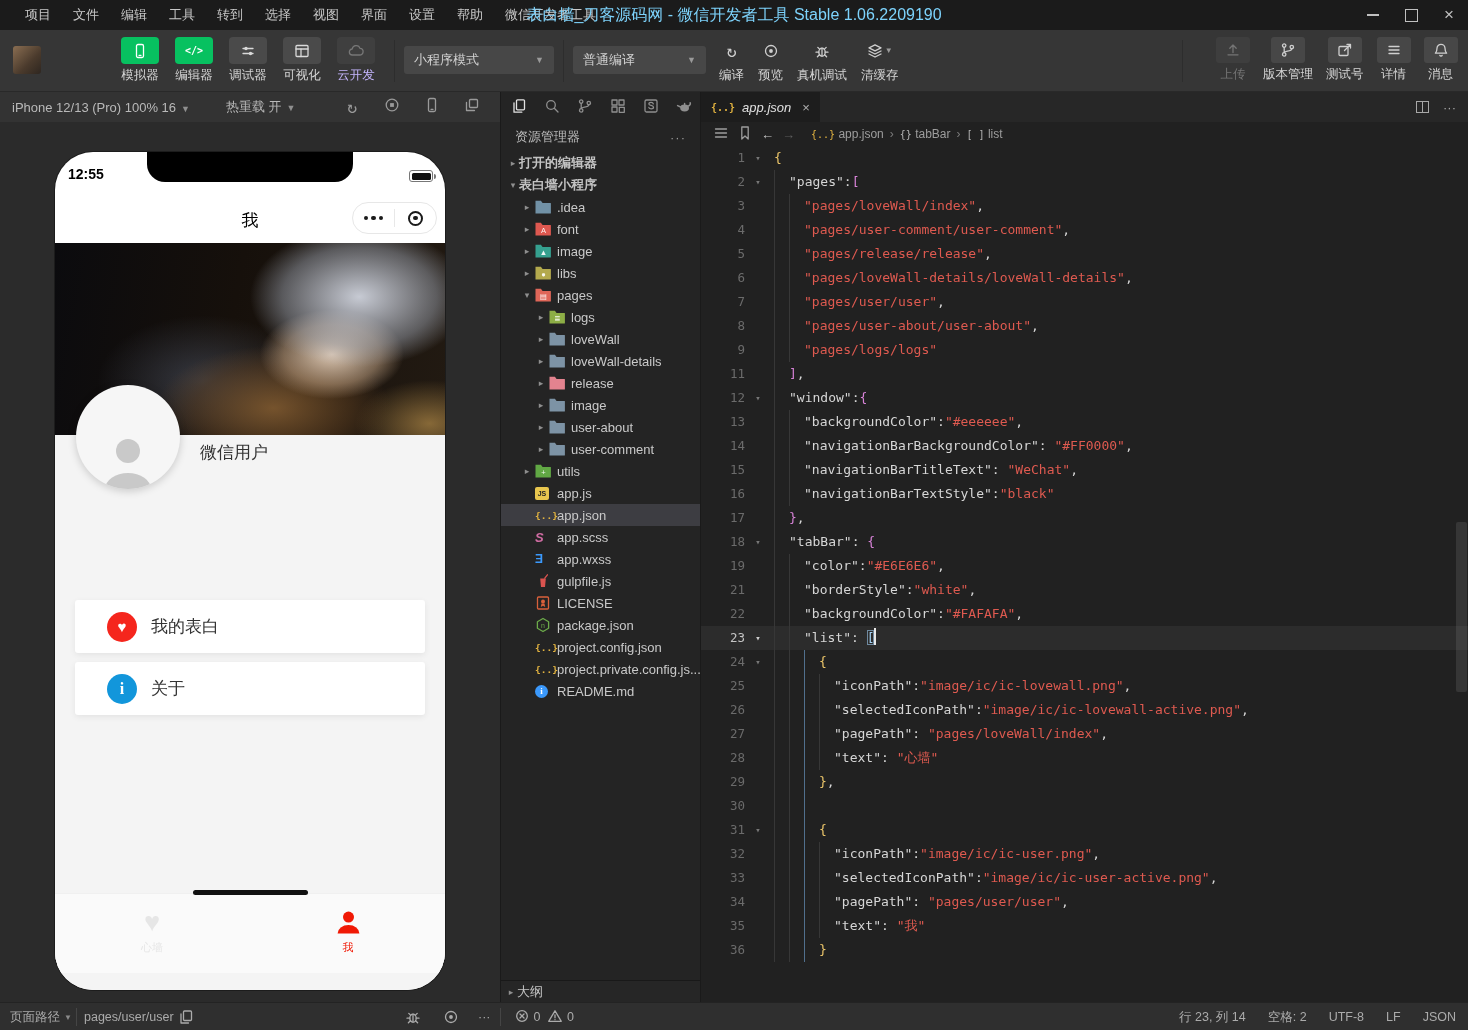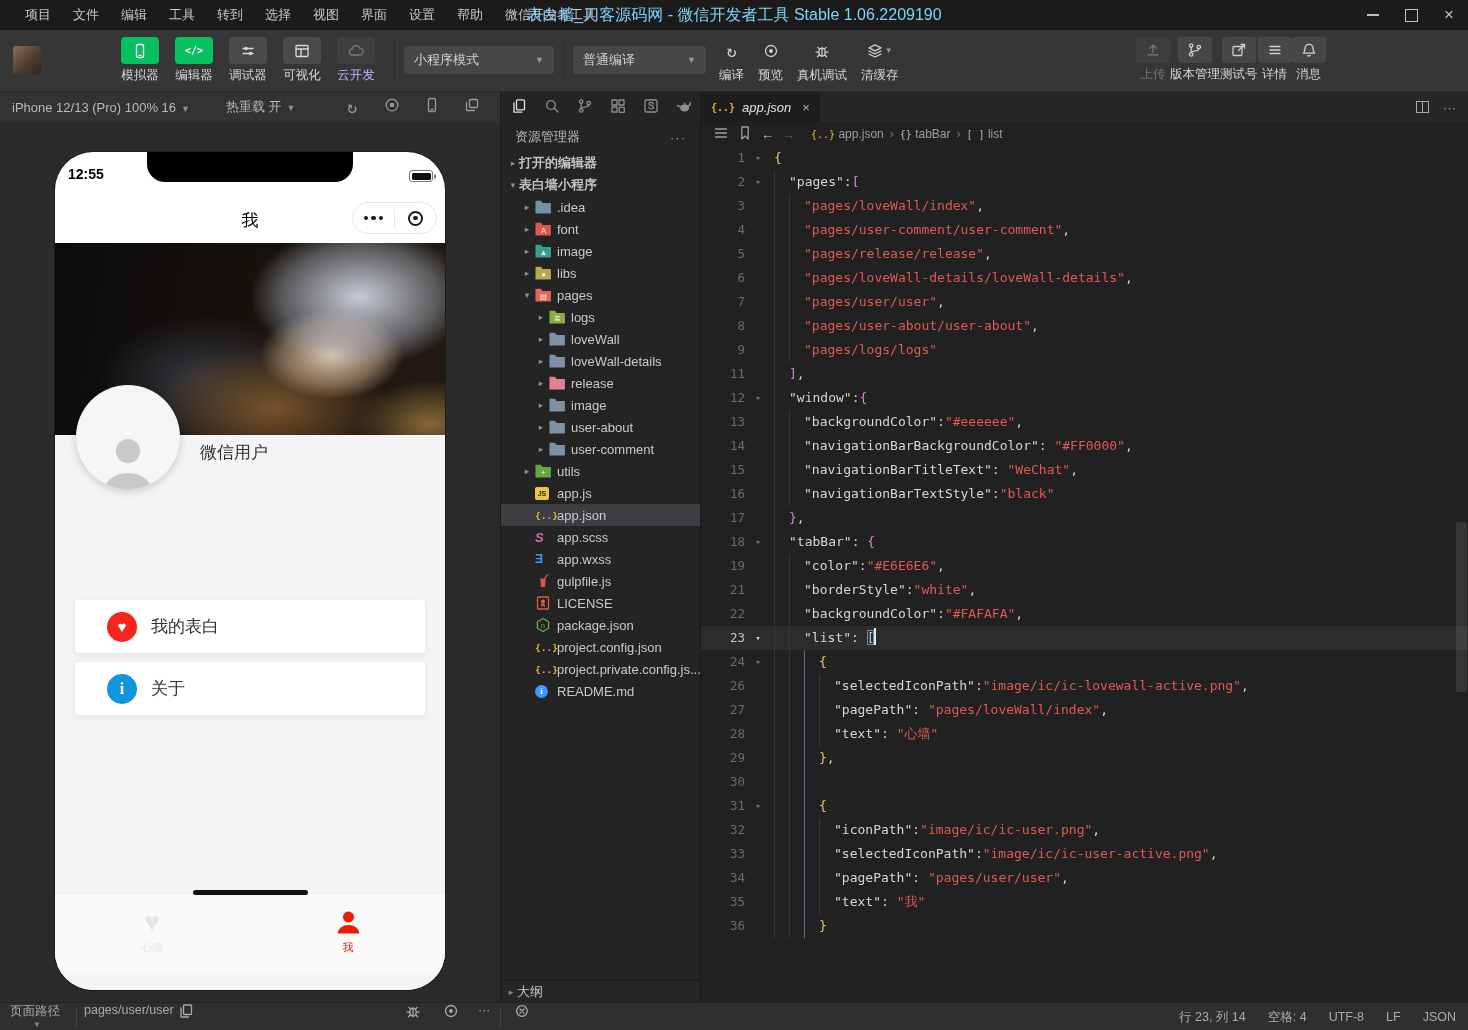--- a/index.html
+++ b/index.html
@@ -35,21 +35,21 @@
   .txt-ic { font-size:10px; font-weight:bold; font-family:"DejaVu Sans Mono",monospace; }
   .txt-ic.big { font-size:17px; font-weight:normal; }
   .tb-sep { position:absolute; top:10px; width:1px; height:42px; background:#2d2d2d; }
   .dropdown { position:absolute; top:16px; height:28px; background:#474747; border-radius:3px;
               display:flex; align-items:center; padding:0 10px; color:#d2d2d2; font-size:13px; }
   .dropdown .caret { margin-left:auto; color:#9a9a9a; font-size:9px; }
   .actions { position:absolute; left:716px; top:7px; display:flex; gap:8px; }
   .act-btn { display:flex; flex-direction:column; align-items:center; color:#cfcfcf; padding:0 3px; }
   .act-btn .ic { height:27px; display:flex; align-items:center; justify-content:center; }
   .act-btn .act-label { margin-top:3px; font-size:12.5px; color:#d6d6d6; white-space:nowrap; }
-  .ractions { position:absolute; left:1136px; top:7px; display:flex; }
+  .ractions { position:absolute; left:1216px; top:7px; display:flex; gap:13px; }
   .ract { display:flex; flex-direction:column; align-items:center; }
   .ract .tile { width:34px; height:26px; border-radius:3px; background:#474747; color:#cfcfcf;
                 display:flex; align-items:center; justify-content:center; }
   .ract .ract-label { margin-top:3px; font-size:12.5px; color:#d6d6d6; white-space:nowrap; }
   .ract.disabled .tile { background:#3e3e3e; color:#747474; }
   .ract.disabled .ract-label { color:#747474; }
 
   
   .sim { position:absolute; top:92px; left:0; width:500px; height:910px; background:#2b2b2b; }
   .sim-toolbar { position:absolute; top:0; left:0; right:0; height:30px; background:#333333;
@@ -167,21 +167,21 @@
   .tk-s { color:#df5a50; }
   .tk-b1 { color:#ecc66a; } .tk-b2 { color:#d883d8; }
   .tk-b3m { color:#a8d4f5; box-shadow:inset 0 0 0 1px #6f8aa0; }
   .caret-i { display:inline-block; width:1.5px; height:17px; background:#e8e8e8; vertical-align:-3px; }
   .vscroll { position:absolute; right:1px; top:430px; width:11px; height:170px; background:rgba(170,170,170,.16);
              border-radius:2px; }
 
   
   .statusbar { position:absolute; top:1002px; left:0; width:1468px; height:28px; background:#2f2f2f;
                border-top:1px solid #232323; color:#ababab; font-size:12.5px; }
-  .sb { position:absolute; top:0; height:28px; display:flex; align-items:center;flex-direction:column; }
+  .sb { position:absolute; top:0; height:28px; display:flex; align-items:center; }
   .sb-sep { position:absolute; top:5px; width:1px; height:18px; background:#454545; }
   .sb .caret { font-size:8px; color:#8a8a8a; padding-left:4px; }
   .sb-right { position:absolute; right:12px; top:0; height:28px; display:flex; align-items:center; gap:22px; }
 </style>
 </head>
 <body>
 
 <div class="app">
 
   <div class="titlebar">
@@ -859,20 +859,28 @@
           <span class="guide" style="left:88px"></span>
           <span class="ct" style="left:103px"><span class="tk-k">"list"</span><span class="tk-p">: </span><span class="tk-b3m">[</span><span class="caret-i"></span></span>
         </div>
         <div class="cl">
           <span class="ln">24</span>
           <span class="foldm">▾</span>
           <span class="guide" style="left:73px"></span>
           <span class="guide" style="left:88px"></span>
           <span class="guide hl" style="left:103px"></span>
           <span class="ct" style="left:118px"><span class="tk-b1">{</span></span>
+        </div>
+        <div class="cl">
+          <span class="ln">25</span>
+          <span class="guide" style="left:73px"></span>
+          <span class="guide" style="left:88px"></span>
+          <span class="guide hl" style="left:103px"></span>
+          <span class="guide" style="left:118px"></span>
+          <span class="ct" style="left:133px"><span class="tk-k">"iconPath"</span><span class="tk-p">:</span><span class="tk-s">"image/ic/ic-lovewall.png"</span><span class="tk-p">,</span></span>
         </div>
         <div class="cl">
           <span class="ln">26</span>
           <span class="guide" style="left:73px"></span>
           <span class="guide" style="left:88px"></span>
           <span class="guide hl" style="left:103px"></span>
           <span class="guide" style="left:118px"></span>
           <span class="ct" style="left:133px"><span class="tk-k">"selectedIconPath"</span><span class="tk-p">:</span><span class="tk-s">"image/ic/ic-lovewall-active.png"</span><span class="tk-p">,</span></span>
         </div>
         <div class="cl">
@@ -987,19 +995,19 @@
       <span id="sbErr"><svg width="16" height="16" viewBox="0 0 16 16" fill="none" stroke="currentColor" stroke-width="1.3" stroke-linecap="round" stroke-linejoin="round">
             <circle cx="8" cy="8" r="5.3"></circle>
             <path d="M6 6 L10 10 M10 6 L6 10"></path>
           </svg></span>&nbsp;<span>0</span>&nbsp;&nbsp;<span id="sbWarn"><svg width="16" height="16" viewBox="0 0 16 16" fill="none" stroke="currentColor" stroke-width="1.3" stroke-linecap="round" stroke-linejoin="round">
             <path d="M8 2.8 L14.3 13.3 H1.7 z"></path>
             <path d="M8 6.8 v3 M8 11.6 v.1"></path>
           </svg></span>&nbsp;<span>0</span>
     </span>
     <span class="sb-right" id="sbRight">
         <span>行 23, 列 14</span>
-        <span>空格: 4</span>
+        <span>空格: 2</span>
         <span>UTF-8</span>
         <span>LF</span>
         <span>JSON</span>
       </span>
   </div>
 </div>
 
 </body></html>

